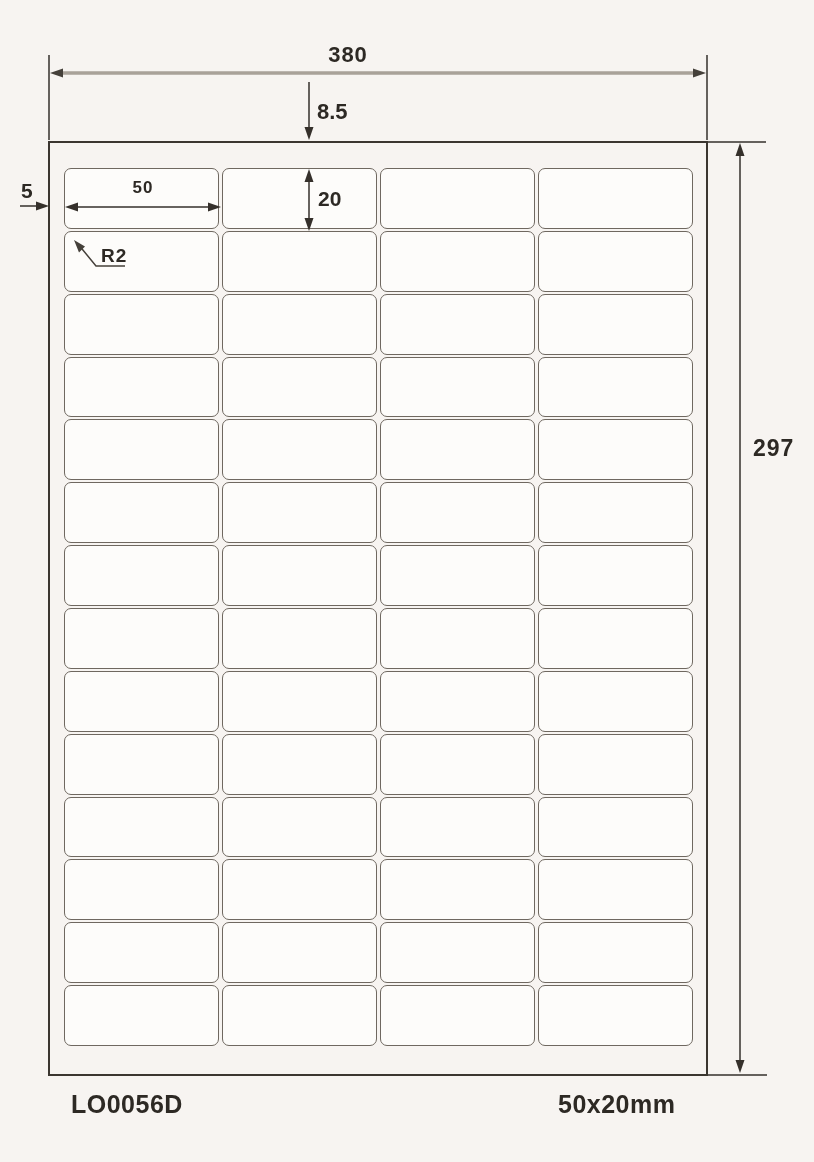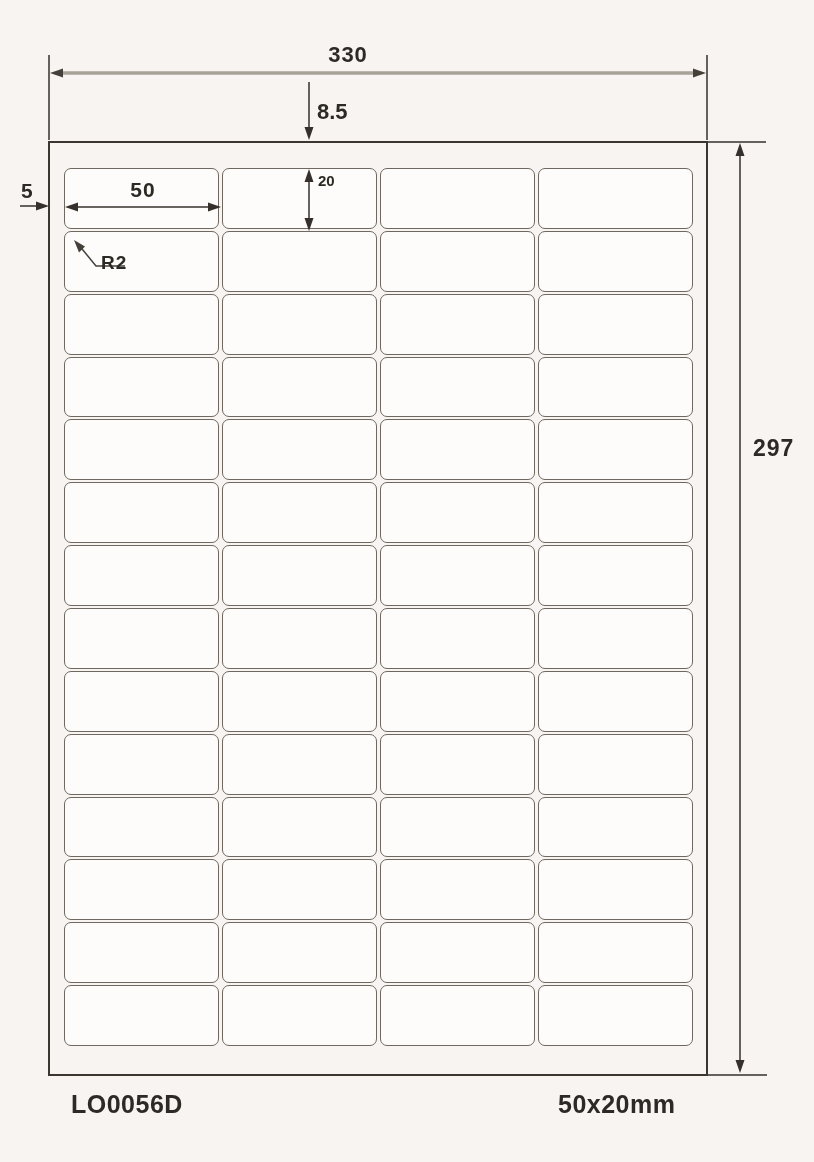--- a/index.html
+++ b/index.html
@@ -30,24 +30,24 @@
   
   .overlay{position:absolute;left:0;top:0;pointer-events:none;}
   
   .dim-text{
     position:absolute;color:#2d2924;font-weight:700;
     white-space:nowrap;line-height:1;
   }
   .t-210{left:318px;top:44px;width:60px;text-align:center;font-size:22px;letter-spacing:1px;}
   .t-85{left:317px;top:101px;font-size:22px;}
   .t-297{left:753px;top:437px;font-size:23px;letter-spacing:1px;}
-  .t-50{left:115px;top:179px;width:56px;text-align:center;font-size:21px;letter-spacing:1px;}
-  .t-20{left:318px;top:173px;font-size:15px;}
+  .t-50{left:115px;top:179px;width:56px;text-align:center;font-size:17px;letter-spacing:1px;}
+  .t-20{left:318px;top:188px;font-size:21px;}
   .t-5{left:21px;top:180px;font-size:21px;}
-  .t-r2{left:101px;top:253px;font-size:19px;letter-spacing:1px;}
+  .t-r2{left:101px;top:246px;font-size:19px;letter-spacing:1px;}
   .footer-text{
     position:absolute;top:1092px;color:#2d2924;font-weight:700;
     font-size:25px;line-height:1;letter-spacing:0.5px;white-space:nowrap;
   }
   .f-code{left:71px;}
   .f-size{left:558px;}
 </style>
 </head>
 <body>
 
@@ -140,21 +140,21 @@
     <polygon points="309,169 304.5,182 313.5,182" fill="#35302b"></polygon>
     <polygon points="309,231 304.5,218 313.5,218" fill="#35302b"></polygon>
 
     <line x1="20" y1="206" x2="42" y2="206" stroke="#35302b" stroke-width="1.5"></line>
     <polygon points="49,206 36,201.5 36,210.5" fill="#35302b"></polygon>
 
     <polyline points="125,266 96,266 78,244" fill="none" stroke="#45403a" stroke-width="1.5"></polyline>
     <polygon points="74,240 85,246.5 79,252.5" fill="#45403a"></polygon>
   </svg>
 
-  <div class="dim-text t-210">330</div>
+  <div class="dim-text t-210">380</div>
   <div class="dim-text t-85">8.5</div>
   <div class="dim-text t-297">297</div>
   <div class="dim-text t-50">50</div>
   <div class="dim-text t-20">20</div>
   <div class="dim-text t-5">5</div>
   <div class="dim-text t-r2">R2</div>
 
   <div class="footer-text f-code">LO0056D</div>
   <div class="footer-text f-size">50x20mm</div>
 </div>

